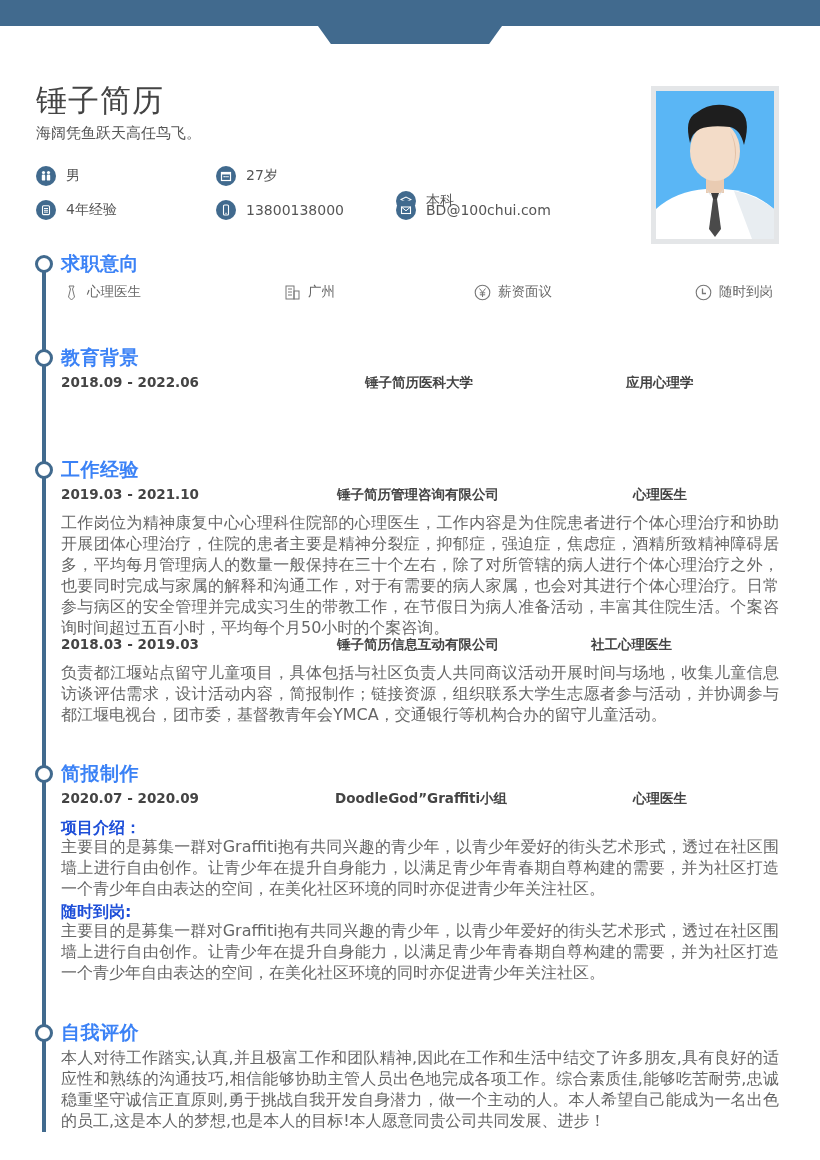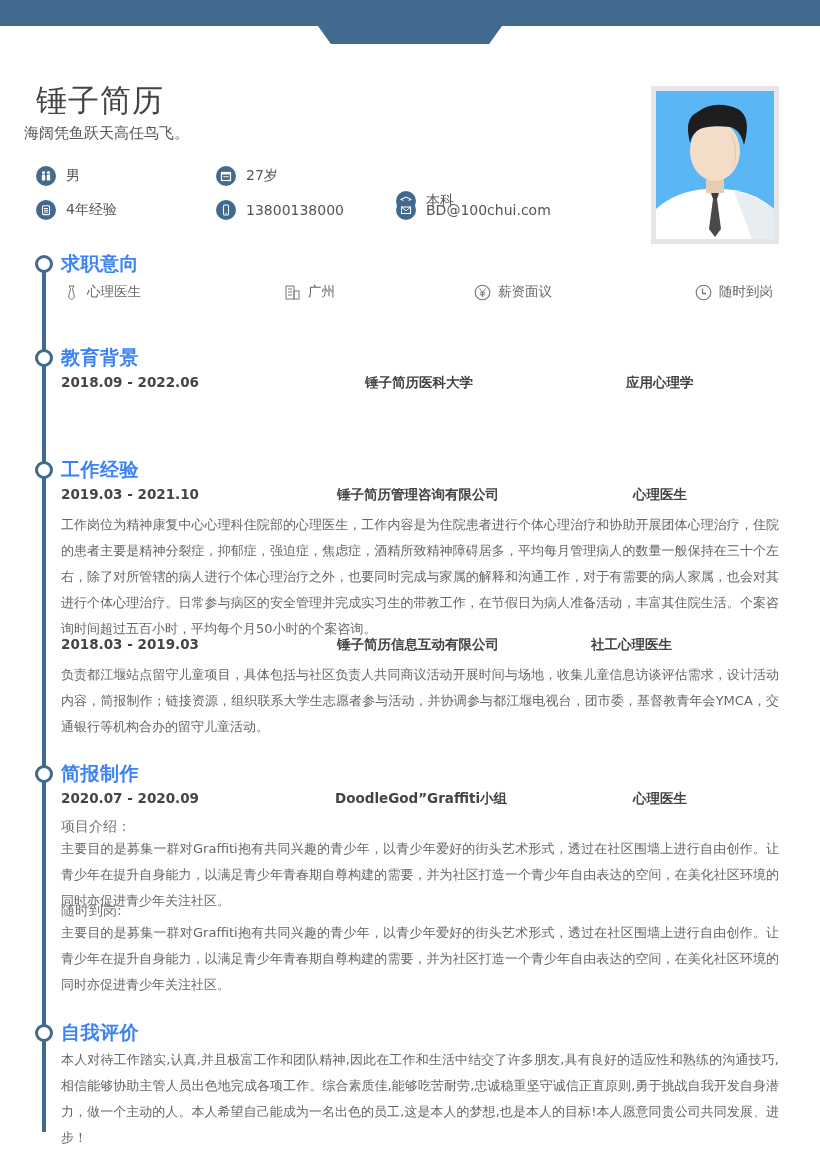--- a/index.html
+++ b/index.html
@@ -4,43 +4,43 @@
 <style>
   * { box-sizing: border-box; margin: 0; padding: 0; }
   html, body { width: 820px; height: 1160px; background: #ffffff; overflow: hidden; }
   body { position: relative; font-family: "DejaVu Sans", "Liberation Sans", sans-serif; color: #555; }
 
   .topbar { position: absolute; left: 0; top: 0; width: 820px; height: 26px; background: #416a8e; }
   .topbar-tab { position: absolute; left: 318px; top: 26px; width: 184px; height: 18px; background: #416a8e;
     clip-path: polygon(0 0, 100% 0, 93% 100%, 7% 100%); }
 
   .name { position: absolute; left: 36px; top: 80px; font-size: 31px; color: #444; letter-spacing: 1px; }
-  .motto { position: absolute; left: 24px; top: 124px; font-size: 15px; color: #555; }
+  .motto { position: absolute; left: 36px; top: 124px; font-size: 15px; color: #555; }
 
   .info { position: absolute; display: flex; align-items: center; font-size: 14px; color: #555; height: 22px; }
   .info .ic { width: 20px; height: 20px; border-radius: 50%; background: #416a8e; margin-right: 10px; display: flex;
     align-items: center; justify-content: center; }
   .info .ic svg { width: 12px; height: 12px; }
 
   .photo { position: absolute; left: 651px; top: 86px; width: 128px; height: 158px; background: #e4e6e8; padding: 5px; }
   .photo-inner { width: 118px; height: 148px; background: #5ab6f5; position: relative; overflow: hidden; }
 
   .timeline { position: absolute; left: 42px; top: 272px; width: 4px; height: 860px; background: #416a8e; }
   .dot { position: absolute; left: 35px; width: 18px; height: 18px; border: 3.5px solid #416a8e; border-radius: 50%; background: #fff; }
 
   .sec-title { position: absolute; left: 61px; font-size: 19px; font-weight: bold; color: #3b82f6; letter-spacing: 0.5px; }
 
   .intent { position: absolute; top: 283px; display: flex; align-items: center; font-size: 13.5px; color: #666; }
   .intent svg { width: 17px; height: 17px; margin-right: 7px; }
 
   .row { position: absolute; left: 61px; width: 720px; height: 20px; font-size: 13.5px; font-weight: bold; color: #444; }
   .row span { position: absolute; top: 0; white-space: nowrap; }
 
-  .para { position: absolute; left: 61px; width: 718px; font-size: 13px; line-height: 26px; color: #666; text-align: justify; }
-  .label { position: absolute; left: 61px; font-size: 14px; font-weight: normal; color: #737373; }
+  .para { position: absolute; left: 61px; width: 718px; font-size: 16px; line-height: 21px; color: #666; text-align: justify; }
+  .label { position: absolute; left: 61px; font-size: 16px; font-weight: bold; color: #1d4ed8; }
 </style>
 </head>
 <body>
 
 <div class="topbar"></div>
 <div class="topbar-tab"></div>
 
 <div class="name">锤子简历</div>
 <div class="motto">海阔凭鱼跃天高任鸟飞。</div>
 

